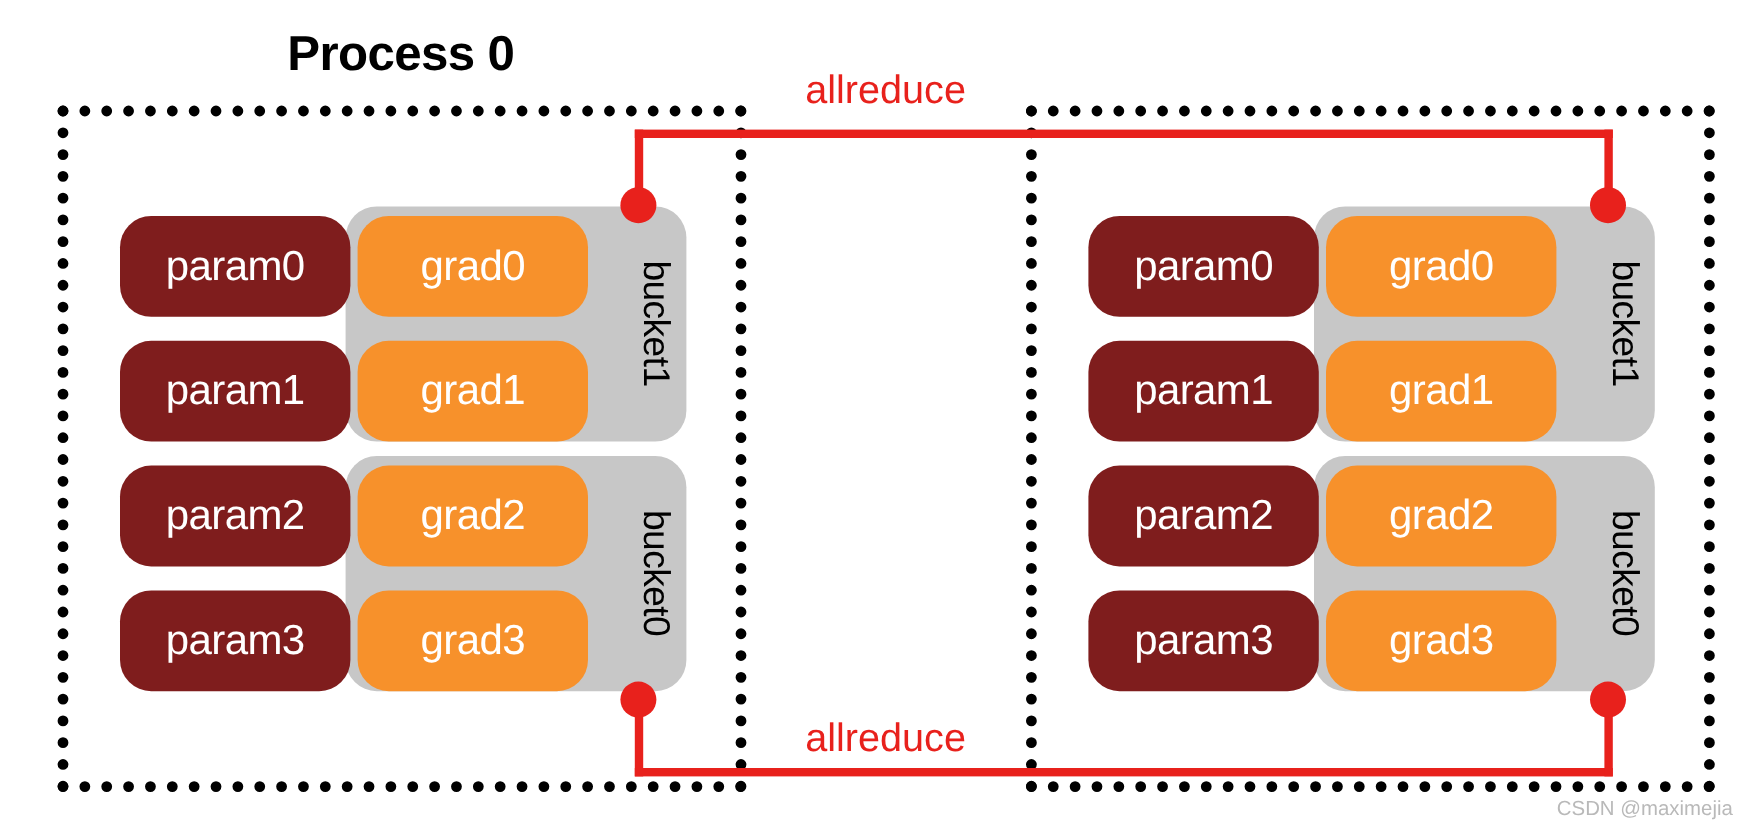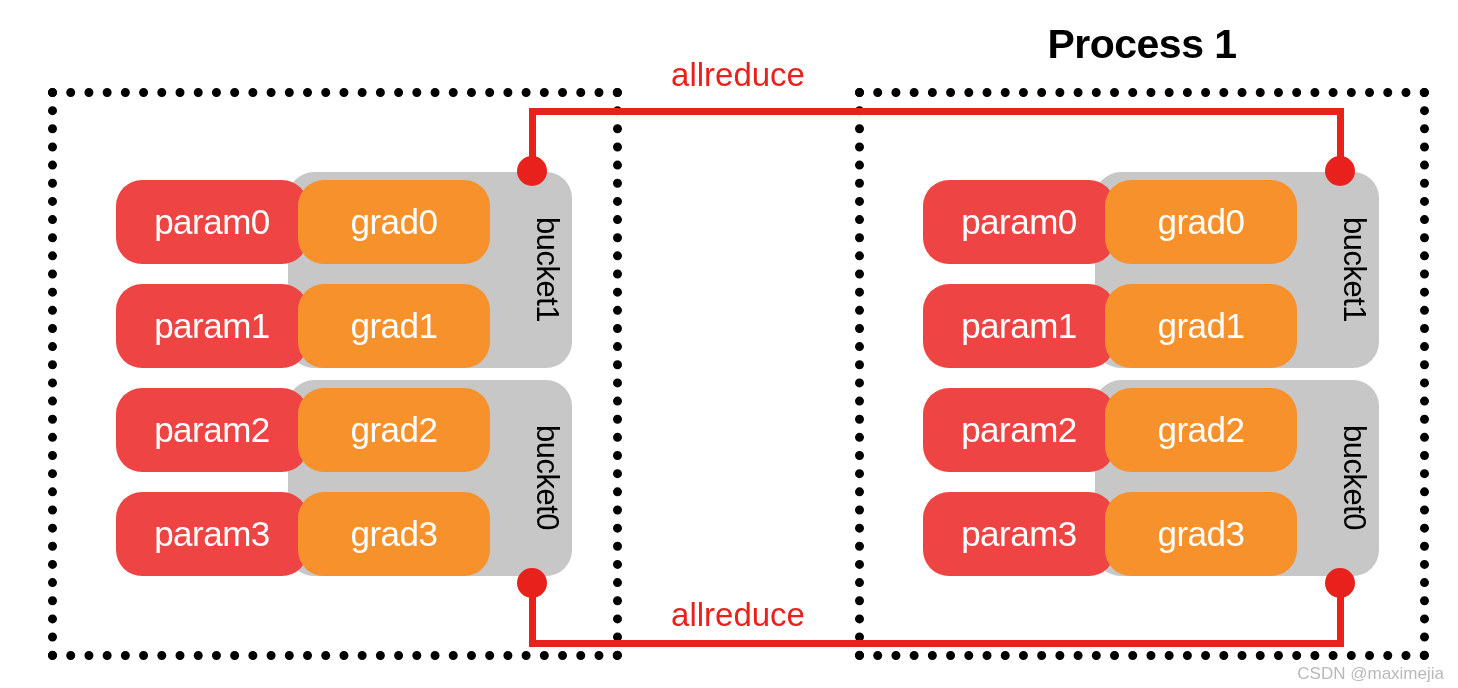--- a/index.html
+++ b/index.html
@@ -70,21 +70,21 @@
     position: absolute;
     border-radius: 26px;
     display: flex;
     align-items: center;
     justify-content: center;
     color: #ffffff;
     font-size: 35px;
     letter-spacing: -0.5px;
     white-space: nowrap;
   }
-  .pill.param { background: #ef4444; margin-left: 16px; }
+  .pill.param { background: #7f1d1d; }
   .pill.grad  { background: #f7912b; text-align: right; }
 
   
   .wire-h, .wire-v {
     position: absolute;
     background: #e8211c;
   }
   .wire-h { height: 7px; }
   .wire-v { width: 7px; }
   .node-dot {
@@ -115,21 +115,21 @@
     color: #b9b9b9;
     white-space: nowrap;
     margin-left: 24px;
   }
 </style>
 </head>
 <body>
 
 <div id="stage">
 
-  <div id="title-p1" class="proc-title">Process 1</div>
+  <div id="title-p0" class="proc-title">Process 0</div>
 
   <div id="proc-box-0" class="proc-box"></div>
 
   <div class="bucket" style="left:288px; top:172px; width:284px; height:196px;">
     <div class="bucket-label">bucket1</div>
   </div>
 
   <div class="bucket" style="left:288px; top:380px; width:284px; height:196px;">
     <div class="bucket-label">bucket0</div>
   </div>

